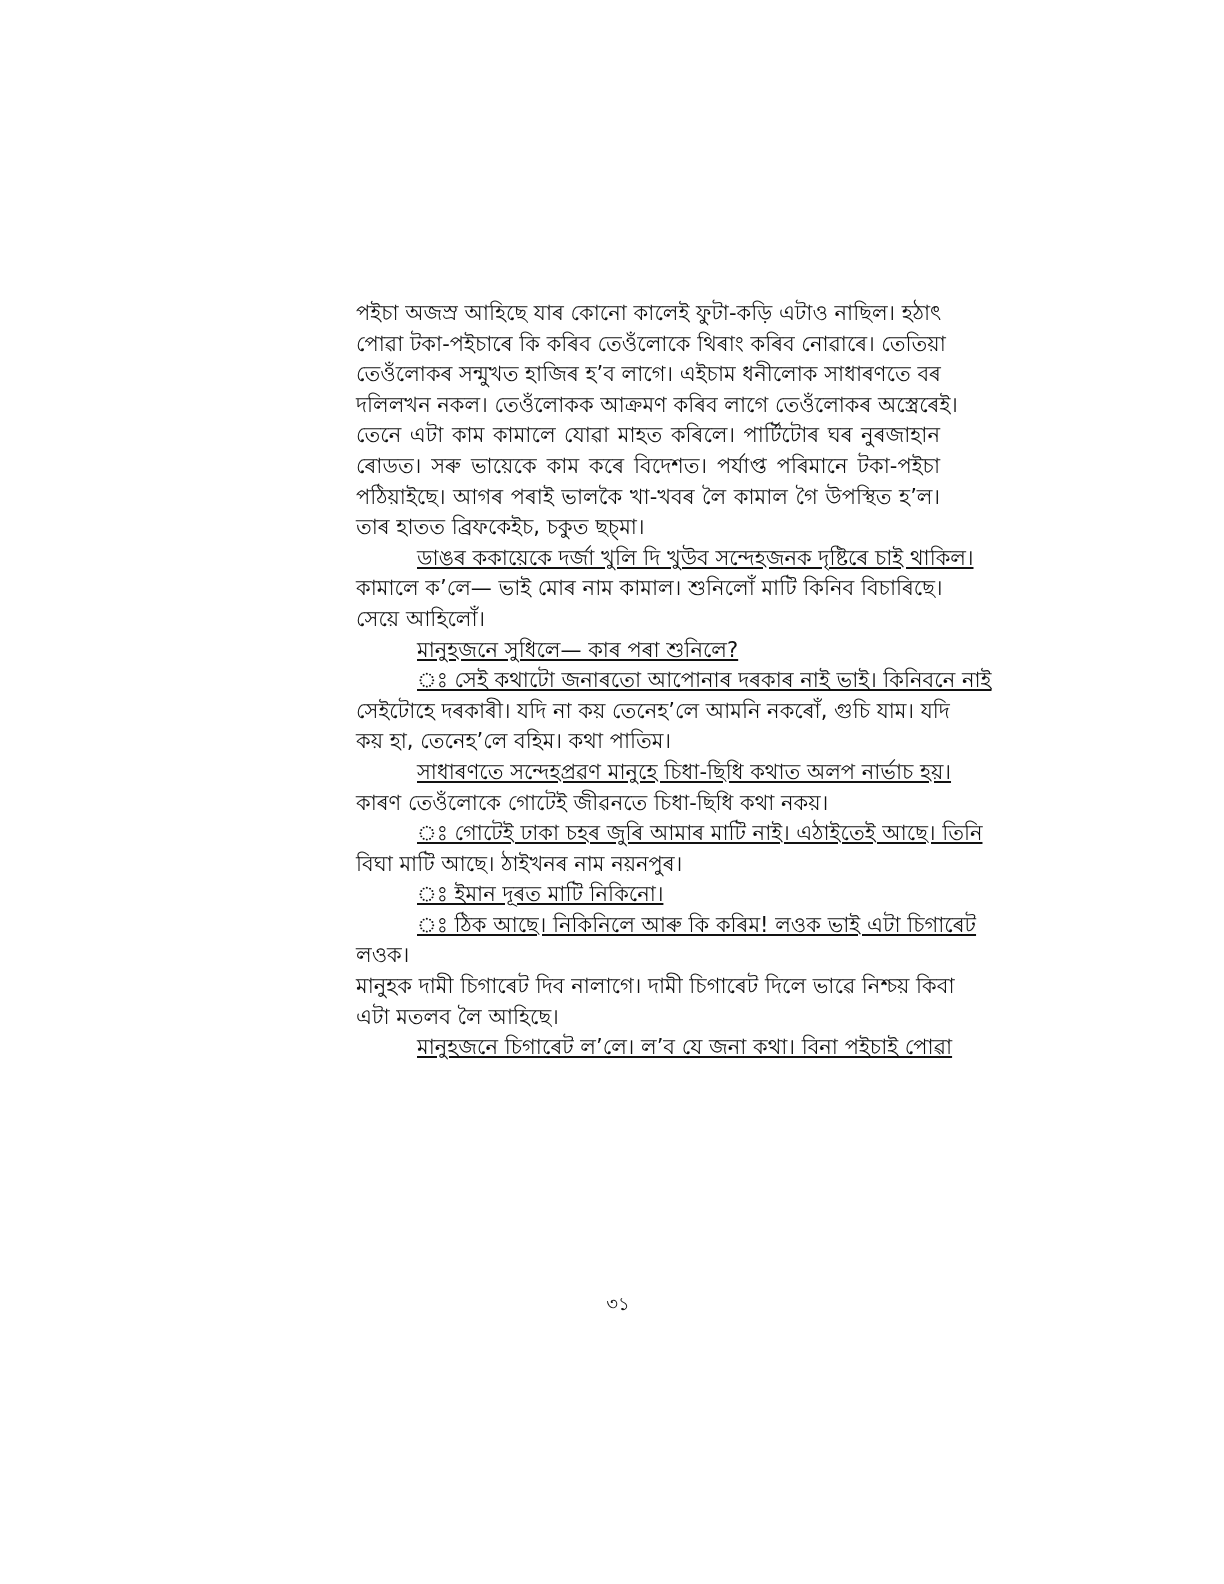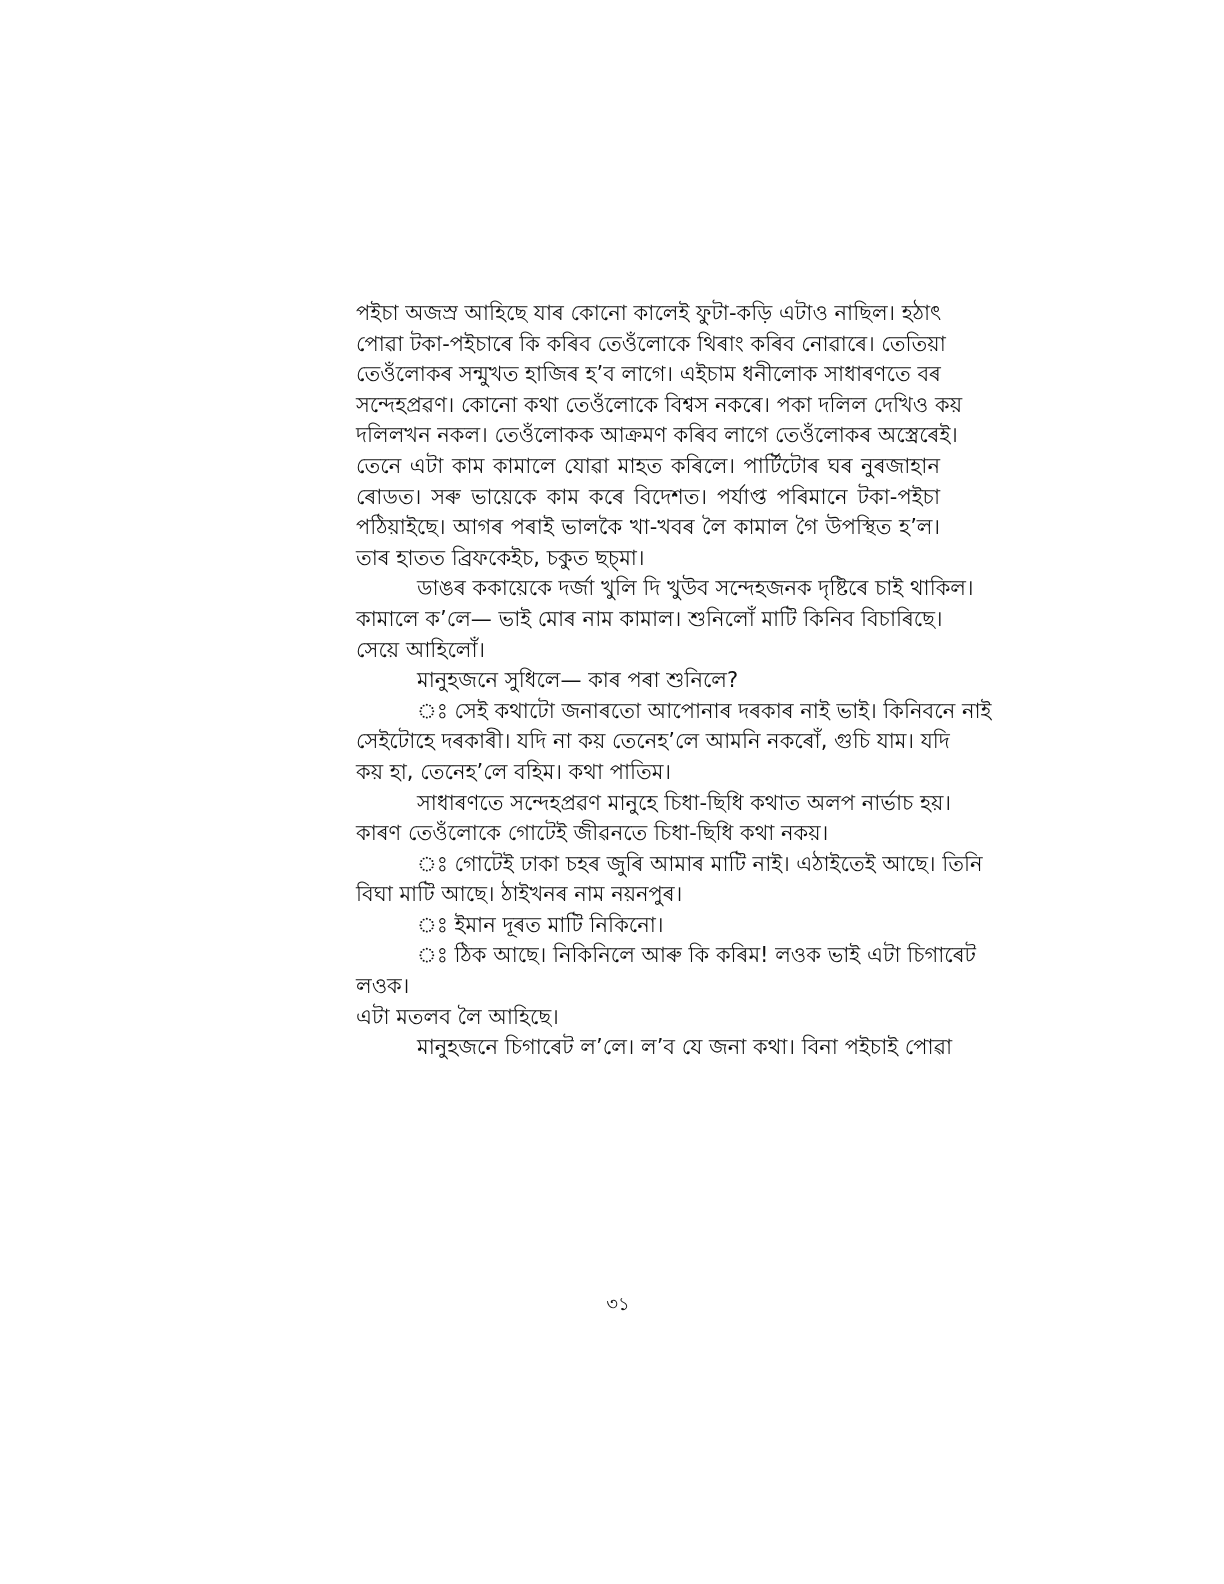--- a/index.html
+++ b/index.html
@@ -17,40 +17,39 @@
     .line {
       display: block;
       white-space: nowrap;
       text-align: justify;
       text-align-last: justify;
       height: 30.6px;
       overflow: visible;
       margin-left: 48px;
     }
     .line.last { text-align-last: left; }
-    .line.indent { padding-left: 61px; }
+    .line.indent { padding-left: 61px; text-decoration: underline; }
     .page-number {
       position: absolute;
       left: 12px; right: 0;
       top: 1290px;
       text-align: center;
       font-family: "DejaVu Sans", "Liberation Sans", sans-serif;
       font-size: 18px;
       color: #111111;
     }
   </style>
 </head>
 <body>
 
 <div class="page" id="page-body">
     <div>
       <span class="line">পইচা অজস্র আহিছে যাৰ কোনো কালেই ফুটা-কড়ি এটাও নাছিল। হঠাৎ</span>
       <span class="line">পোৱা টকা-পইচাৰে কি কৰিব তেওঁলোকে থিৰাং কৰিব নোৱাৰে। তেতিয়া</span>
       <span class="line">তেওঁলোকৰ সন্মুখত হাজিৰ হ’ব লাগে। এইচাম ধনীলোক সাধাৰণতে বৰ</span>
-      <span class="line">সন্দেহপ্ৰৱণ। কোনো কথা তেওঁলোকে বিশ্বস নকৰে। পকা দলিল দেখিও কয়</span>
       <span class="line">দলিলখন নকল। তেওঁলোকক আক্ৰমণ কৰিব লাগে তেওঁলোকৰ অস্ত্ৰেৰেই।</span>
       <span class="line">তেনে এটা কাম কামালে যোৱা মাহত কৰিলে। পাৰ্টিটোৰ ঘৰ নুৰজাহান</span>
       <span class="line">ৰোডত। সৰু ভায়েকে কাম কৰে বিদেশত। পৰ্যাপ্ত পৰিমানে টকা-পইচা</span>
       <span class="line">পঠিয়াইছে। আগৰ পৰাই ভালকৈ খা-খবৰ লৈ কামাল গৈ উপস্থিত হ’ল।</span>
       <span class="line last">তাৰ হাতত ব্ৰিফকেইচ, চকুত ছচ্মা।</span>
     </div>
     <div>
       <span class="line indent">ডাঙৰ ককায়েকে দৰ্জা খুলি দি খুউব সন্দেহজনক দৃষ্টিৰে চাই থাকিল।</span>
       <span class="line">কামালে ক’লে— ভাই মোৰ নাম কামাল। শুনিলোঁ মাটি কিনিব বিচাৰিছে।</span>
       <span class="line last">সেয়ে আহিলোঁ।</span>
@@ -72,20 +71,21 @@
       <span class="line last">বিঘা মাটি আছে। ঠাইখনৰ নাম নয়নপুৰ।</span>
     </div>
     <div>
       <span class="line indent last">ঃ ইমান দূৰত মাটি নিকিনো।</span>
     </div>
     <div>
       <span class="line indent">ঃ ঠিক আছে। নিকিনিলে আৰু কি কৰিম! লওক ভাই এটা চিগাৰেট</span>
       <span class="line last">লওক।</span>
     </div>
     <div>
+      <span class="line">মানুহক দামী চিগাৰেট দিব নালাগে। দামী চিগাৰেট দিলে ভাৱে নিশ্চয় কিবা</span>
       <span class="line last">এটা মতলব লৈ আহিছে।</span>
     </div>
     <div>
       <span class="line indent">মানুহজনে চিগাৰেট ল’লে। ল’ব যে জনা কথা। বিনা পইচাই পোৱা</span>
     </div>
   </div>
 
 <div class="page-number">৩১</div>
 
 </body></html>

